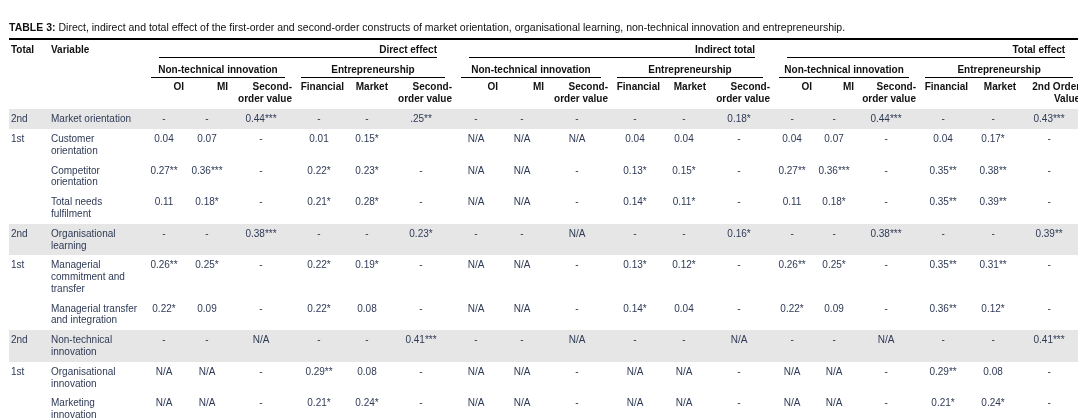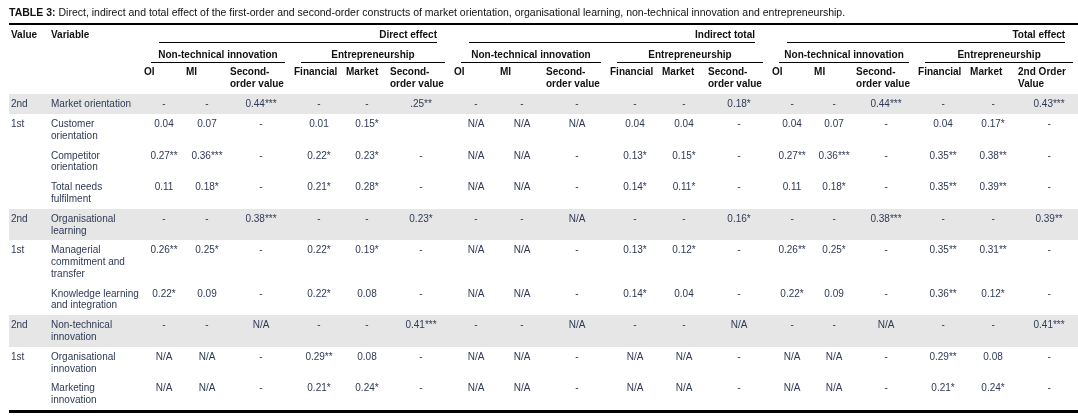--- a/index.html
+++ b/index.html
@@ -1,38 +1,38 @@
 <!DOCTYPE html>
 <html><head>
 <meta charset="utf-8">
 <style>
   html,body{margin:0;padding:0;background:#fff;}
   .page{
     width:866px;height:419px;box-sizing:border-box;
-    padding:5px 9px 0;background:#ffffff;
+    padding:20px 9px 0;background:#ffffff;
     font-family:"Liberation Sans",sans-serif;color:#1a1a1a;
   }
   .title{font-size:10.5px;line-height:1.25;margin:1px 0 4px;color:#111;}
   .title .lbl{font-weight:bold;margin-right:3px;}
   table{
     width:100%;border-collapse:collapse;table-layout:fixed;
     border-top:2px solid #000;border-bottom:3px solid #000;
   }
   th,td{font-size:10px;vertical-align:top;padding:2px;}
   .h-order,.h-variable{text-align:left;font-weight:bold;padding:4px 2px 2px;color:#111;}
   .h-group{padding:3px 0 0;}
   .grp-rule{
     display:block;text-align:right;font-weight:bold;color:#111;
     border-bottom:1px solid #000;margin:0 16px;padding:1px 0 2px;
   }
   .sub-rule{
     display:block;text-align:center;font-weight:bold;color:#111;
     border-bottom:1px solid #000;margin:2px 8px 0;padding:1px 0 2px;
   }
-  .h-col{text-align:left;font-weight:bold;color:#111;padding:3px 1px 5px;line-height:1.15;}
+  .h-col{text-align:right;font-weight:bold;color:#111;padding:3px 1px 5px;line-height:1.15;}
   tbody td{color:#2e3a55;}
   .c-order{padding:4px 2px;}
   .c-var{padding:4px 2px;line-height:1.18;margin-top:18px;}
   .c-val{text-align:center;padding:4px 1px;}
   tr.shaded{background:#e6e6e6;}
   .footnotes{font-size:9.5px;line-height:1.6;margin-top:5px;color:#1a1a1a;}
 </style>
 </head>
 <body>
 
@@ -59,21 +59,21 @@
         <col style="width: 64px;">
         <col style="width: 42px;">
         <col style="width: 42px;">
         <col style="width: 62px;">
         <col style="width: 52px;">
         <col style="width: 48px;">
         <col style="width: 64px;">
       </colgroup>
       <thead>
         <tr>
-          <th class="h-order" rowspan="3">Value</th>
+          <th class="h-order" rowspan="3">Total</th>
           <th class="h-variable" rowspan="3">Variable</th>
           <th class="h-group" colspan="6">
             <span class="grp-rule">Direct effect</span>
           </th>
           <th class="h-group" colspan="6">
             <span class="grp-rule">Indirect total</span>
           </th>
           <th class="h-group" colspan="6">
             <span class="grp-rule">Total effect</span>
           </th>
@@ -247,21 +247,21 @@
           <td class="c-val">-</td>
           <td class="c-val">0.26**</td>
           <td class="c-val">0.25*</td>
           <td class="c-val">-</td>
           <td class="c-val">0.35**</td>
           <td class="c-val">0.31**</td>
           <td class="c-val">-</td>
         </tr>
         <tr>
           <td class="c-order"></td>
-          <td class="c-var">Knowledge learning and integration</td>
+          <td class="c-var">Managerial transfer and integration</td>
           <td class="c-val">0.22*</td>
           <td class="c-val">0.09</td>
           <td class="c-val">-</td>
           <td class="c-val">0.22*</td>
           <td class="c-val">0.08</td>
           <td class="c-val">-</td>
           <td class="c-val">N/A</td>
           <td class="c-val">N/A</td>
           <td class="c-val">-</td>
           <td class="c-val">0.14*</td>

